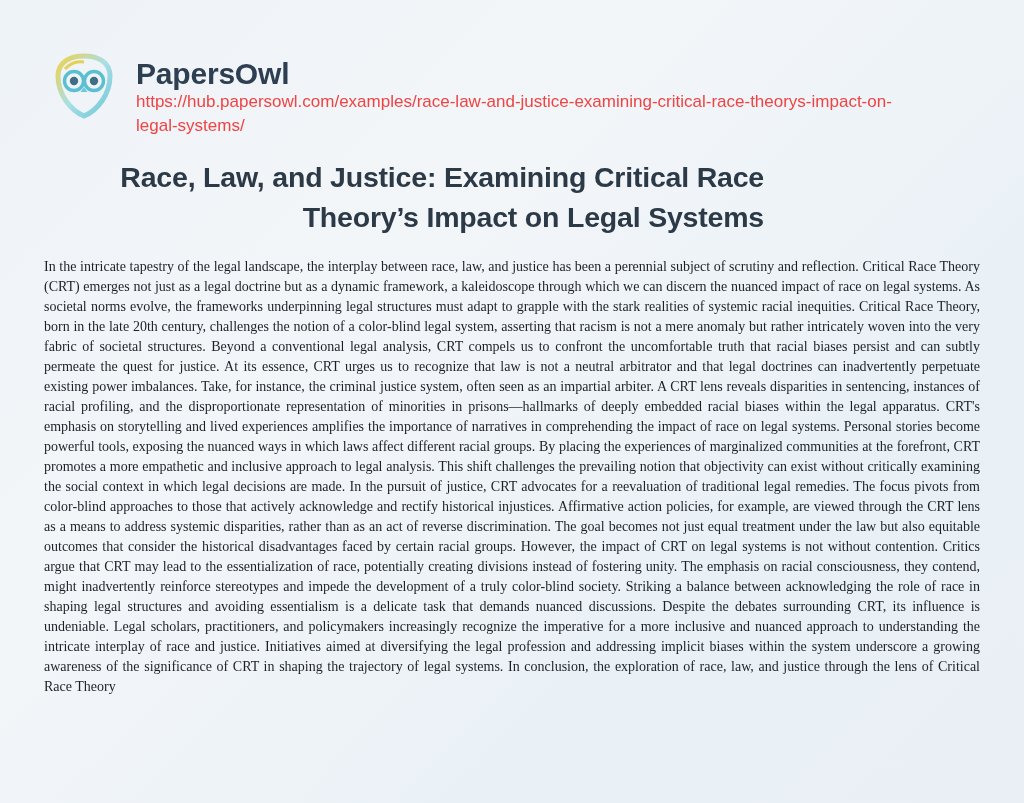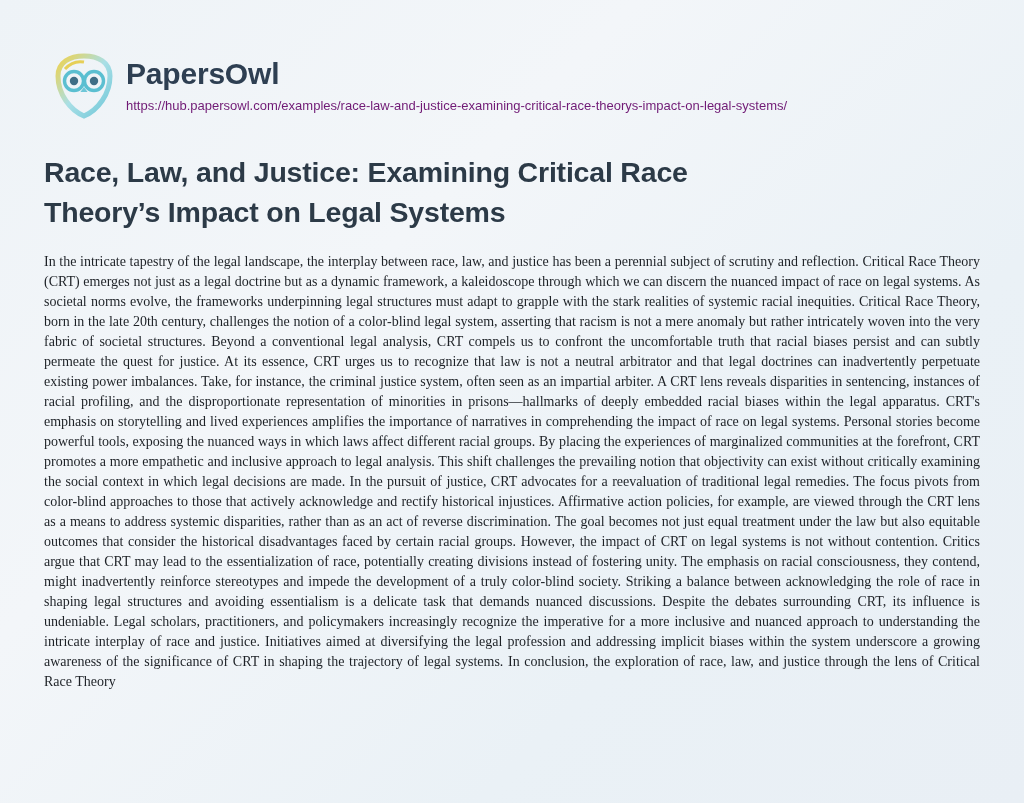--- a/index.html
+++ b/index.html
@@ -16,21 +16,21 @@
   .page {
     position: relative;
     width: 1024px;
     height: 803px;
     box-sizing: border-box;
     padding: 46px 44px 0 44px;
   }
   .header {
     display: flex;
     align-items: flex-start;
-    gap: 6px;
+    gap: 16px;
     padding-left: 4px;
   }
   .logo {
     width: 72px;
     height: 72px;
     flex: 0 0 72px;
     position: relative;
     margin-top: 4px;
   }
   .logo svg { display: block; }
@@ -41,36 +41,37 @@
   }
   .brand {
     font-family: "Liberation Sans", sans-serif;
     font-weight: bold;
     font-size: 30px;
     color: #2e3f52;
     letter-spacing: -0.2px;
     line-height: 1.05;
   }
   .url {
-    margin-top: 7px;
+    margin-top: 0;
     font-family: "Liberation Sans", sans-serif;
-    font-size: 13px;
-    color: #701a75;
+    font-size: 17px;
+    color: #ef4444;
     line-height: 1.45;
     word-break: break-word;
     max-width: 790px;
   }
   .title {
-    margin-top: 30px;
+    margin-top: 18px;
     font-family: "Liberation Sans", sans-serif;
     font-size: 28.5px;
     color: #2c3a47;
     line-height: 1.42;
     letter-spacing: -0.2px;
     max-width: 720px;
+    text-align: right;
   }
   .body-text {
     margin-top: 14px;
     font-family: "Liberation Serif", serif;
     font-size: 14px;
     line-height: 1.43;
     color: #1d2126;
     text-align: justify;
     max-width: 938px;
     hyphens: none;

